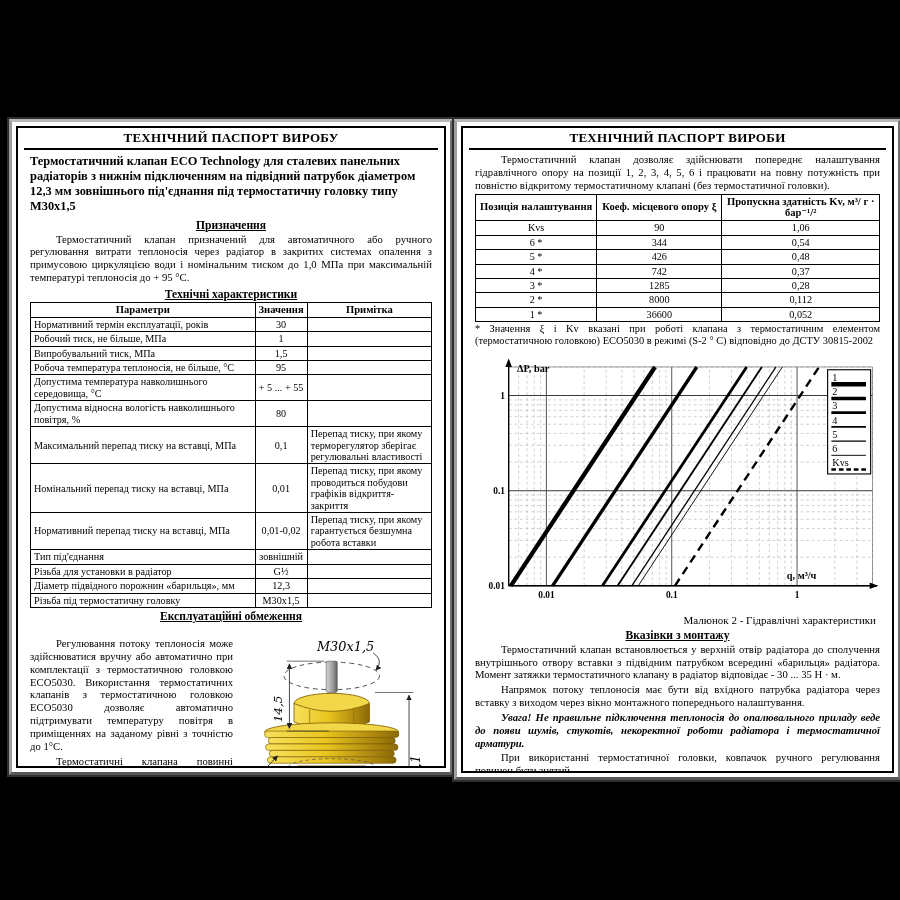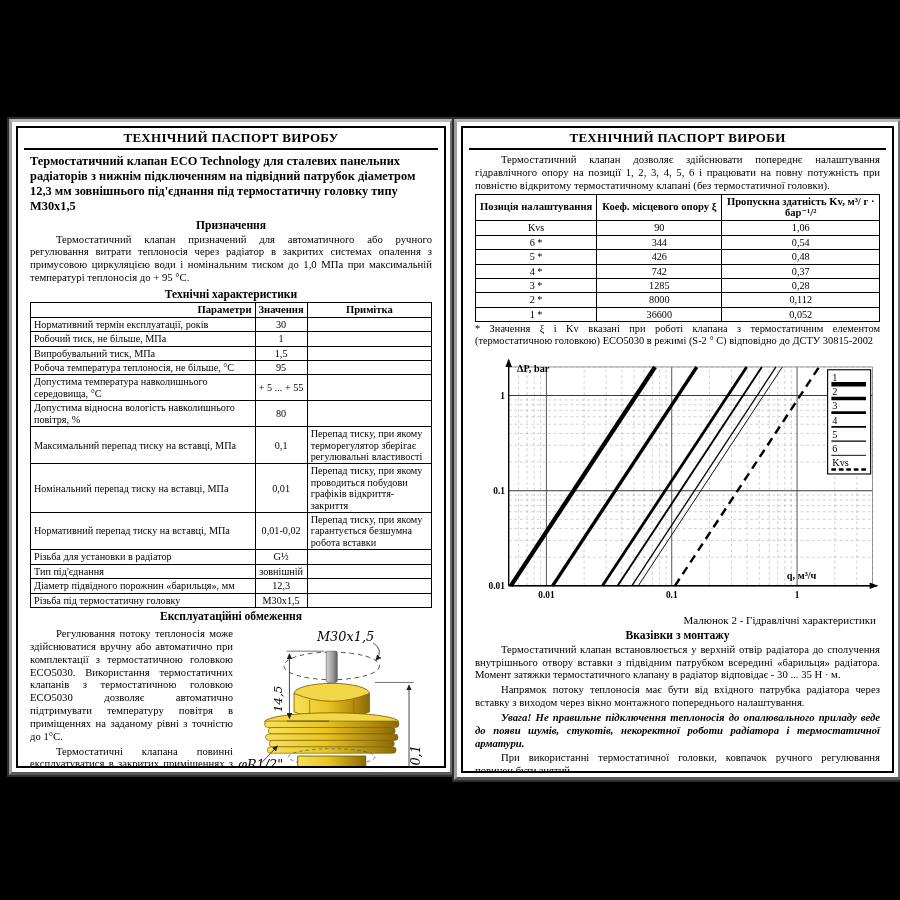--- a/index.html
+++ b/index.html
@@ -8,31 +8,31 @@
   .page{position:absolute;background:#fff;border:3px solid;
         border-color:#b8b8b8 #6f6f6f #585858 #9e9e9e;
         box-shadow:0 0 0 2px #2e2e2e;}
   .page-left{left:9px;top:119px;width:438px;height:650px;}
   .page-right{left:454px;top:119px;width:441px;height:655px;}
   .frame{position:absolute;inset:4px;border:2px solid #000;
          display:flex;flex-direction:column;padding:1px 12px;overflow:hidden;}
   .doc-title{font-size:13px;font-weight:bold;text-align:center;
              border-bottom:2px solid #000;margin:0 -6px 3px;padding:1px 6px 2px;letter-spacing:.3px;}
   .intro{font-weight:bold;font-size:12.4px;line-height:1.22;margin:1px 0 2px;}
-  .sec-head{font-size:11.6px;font-weight:bold;
+  .sec-head{font-size:11.6px;font-weight:bold;text-decoration:underline;
             text-align:center;margin:2px 0 1px;}
   p.doc{font-size:10.7px;line-height:1.2;text-align:justify;text-indent:26px;margin:0 0 2px;}
   p.doc.b{font-weight:bold;font-style:italic;}
   table.doc{width:100%;border-collapse:collapse;font-size:10.2px;line-height:1.12;}
   table.doc td,table.doc th{border:1px solid #000;padding:1px 3px;vertical-align:middle;}
-  table.doc th{text-align:right;font-size:10.6px;}
+  table.doc th{text-align:center;font-size:10.6px;}
   table.doc th.c,table.doc td.c{text-align:center;}
   #settings-table th,#settings-table td{text-align:center;}
   .note{font-size:10.4px;line-height:1.18;margin:1px 0 0;text-align:justify;}
-  .limits-wrap{display:flex;gap:4px;flex:1;margin-top:3px;}
+  .limits-wrap{display:flex;gap:4px;flex:1;margin-top:13px;}
   .limits-col{width:51%;}
   .figure-col{width:49%;display:flex;flex-direction:column;}
   .valve-svg{width:100%;height:236px;}
   .fig-caption-r{font-size:11px;text-align:right;margin:0 4px 1px 0;}
   .chart-wrap{margin:2px 0 0;}
   .tick{font:bold 10px "Liberation Serif",serif;}
   .axlab{font:bold 11px "Liberation Serif",serif;}
   .leg{font:11px "Liberation Serif",serif;}
   .dim{font-style:italic;font-size:13px;font-family:"DejaVu Serif",serif;}
   .dim-big{font-style:italic;font-size:14px;font-family:"DejaVu Serif",serif;}
@@ -101,27 +101,27 @@
             <td>Номінальний перепад тиску на вставці, МПа</td>
             <td class="c">0,01</td>
             <td>Перепад тиску, при якому проводиться побудови графіків відкриття-закриття</td>
           </tr>
           <tr>
             <td>Нормативний перепад тиску на вставці, МПа</td>
             <td class="c">0,01-0,02</td>
             <td>Перепад тиску, при якому гарантується безшумна робота вставки</td>
           </tr>
           <tr>
+            <td>Тип під'єднання</td>
+            <td class="c">зовнішній</td>
+            <td></td>
+          </tr>
+          <tr>
             <td>Різьба для установки в радіатор</td>
             <td class="c">G½</td>
-            <td></td>
-          </tr>
-          <tr>
-            <td>Тип під'єднання</td>
-            <td class="c">зовнішній</td>
             <td></td>
           </tr>
           <tr>
             <td>Діаметр підвідного порожнин «барильця», мм</td>
             <td class="c">12,3</td>
             <td></td>
           </tr>
           <tr>
             <td>Різьба під термостатичну головку</td>
             <td class="c">М30х1,5</td>

